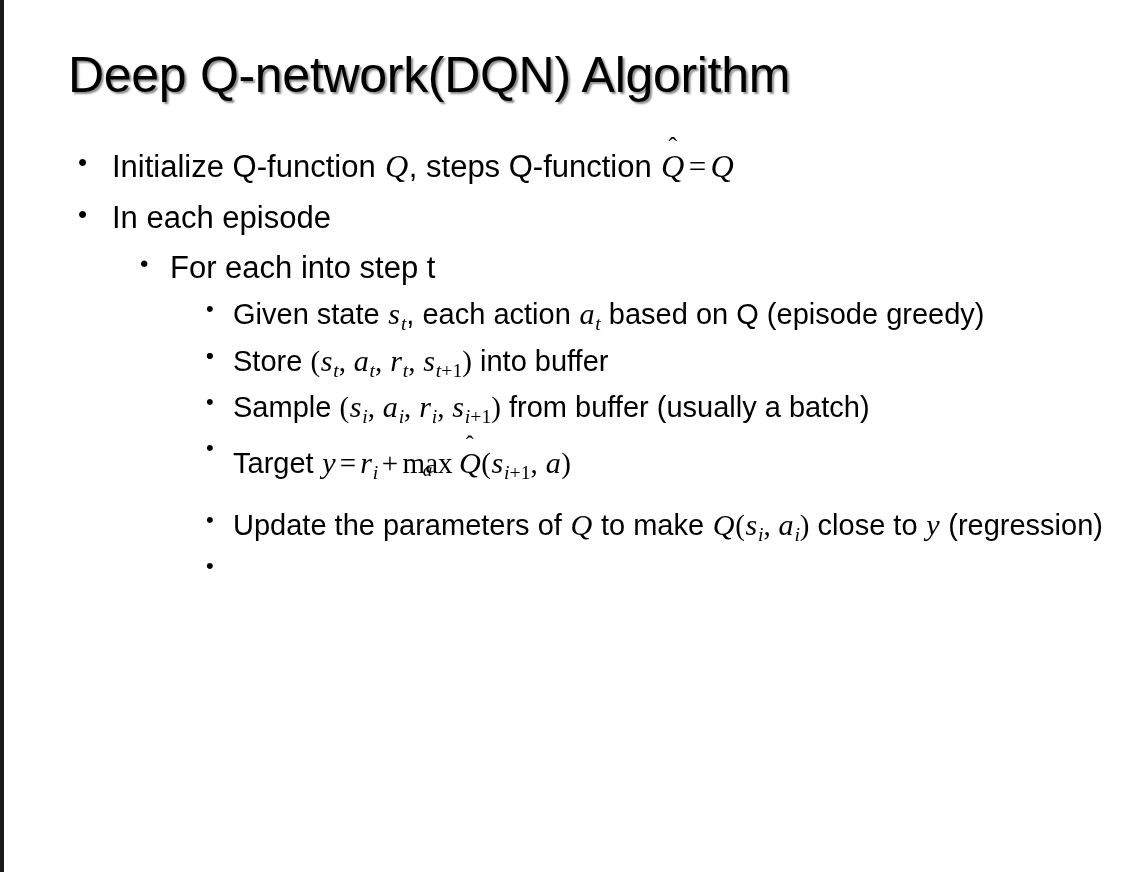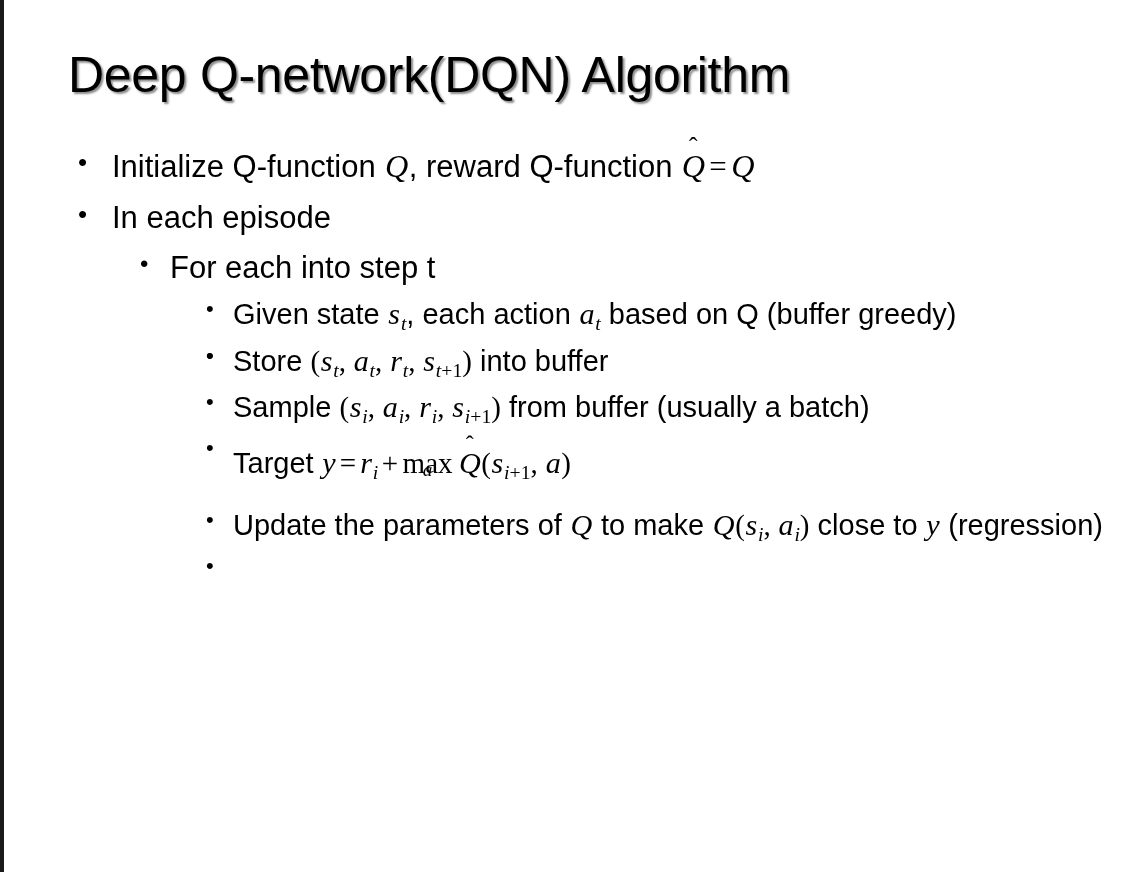--- a/index.html
+++ b/index.html
@@ -174,36 +174,36 @@
 <div class="edge-bar" style="background: rgb(26, 26, 26);"></div>
 
 <div class="slide">
 
   <div class="slide-title">Deep Q-network(DQN) Algorithm</div>
 
   <div class="body">
 
     <div class="item lvl1">
       <span class="bullet">•</span>
-      <span class="text"><span>Initialize Q-function </span><span class="mi">Q</span><span>, reward Q-function </span><span class="hat"><span class="acc">̂</span><span>Q</span></span><span class="mo">=</span><span class="mi">Q</span></span>
+      <span class="text"><span>Initialize Q-function </span><span class="mi">Q</span><span>, steps Q-function </span><span class="hat"><span class="acc">̂</span><span>Q</span></span><span class="mo">=</span><span class="mi">Q</span></span>
     </div>
 
     <div class="item lvl1">
       <span class="bullet">•</span>
       <span class="text">In each episode</span>
     </div>
 
     <div class="item lvl2">
       <span class="bullet">•</span>
       <span class="text">For each into step t</span>
     </div>
 
     <div class="item lvl3">
       <span class="bullet">•</span>
-      <span class="text"><span>Given state </span><span class="mi">s</span><span class="sub"><span class="it">t</span></span><span>, each action </span><span class="mi">a</span><span class="sub"><span class="it">t</span></span><span> based on Q (buffer greedy)</span></span>
+      <span class="text"><span>Given state </span><span class="mi">s</span><span class="sub"><span class="it">t</span></span><span>, each action </span><span class="mi">a</span><span class="sub"><span class="it">t</span></span><span> based on Q (episode greedy)</span></span>
     </div>
 
     <div class="item lvl3">
       <span class="bullet">•</span>
     </div>
 
     <div class="item lvl3">
       <span class="bullet">•</span>
       <span class="text"><span>Store </span><span class="mfence">(</span><span class="mi">s</span><span class="sub"><span class="it">t</span></span><span class="mn">, </span><span class="mi">a</span><span class="sub"><span class="it">t</span></span><span class="mn">, </span><span class="mi">r</span><span class="sub"><span class="it">t</span></span><span class="mn">, </span><span class="mi">s</span><span class="sub"><span class="it">t</span><span class="up">+1</span></span><span class="mfence">)</span><span> into buffer</span></span>
     </div>

